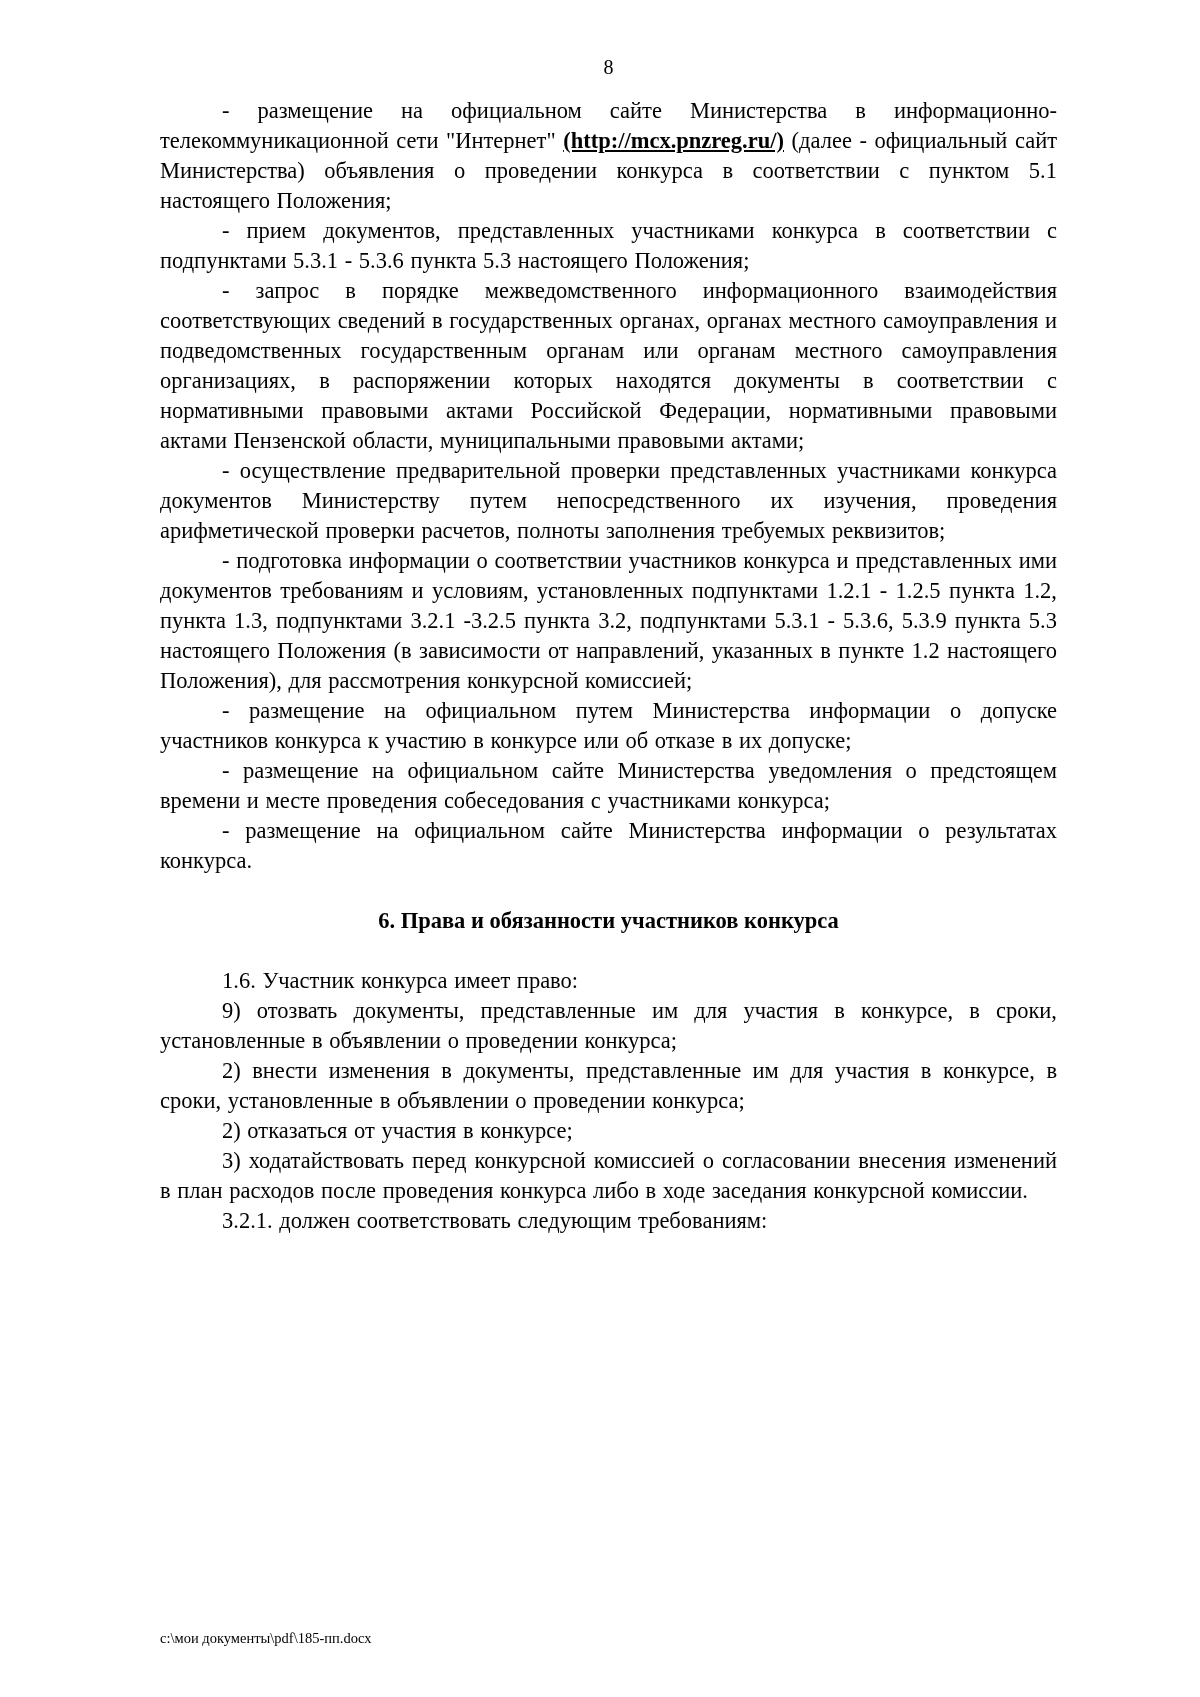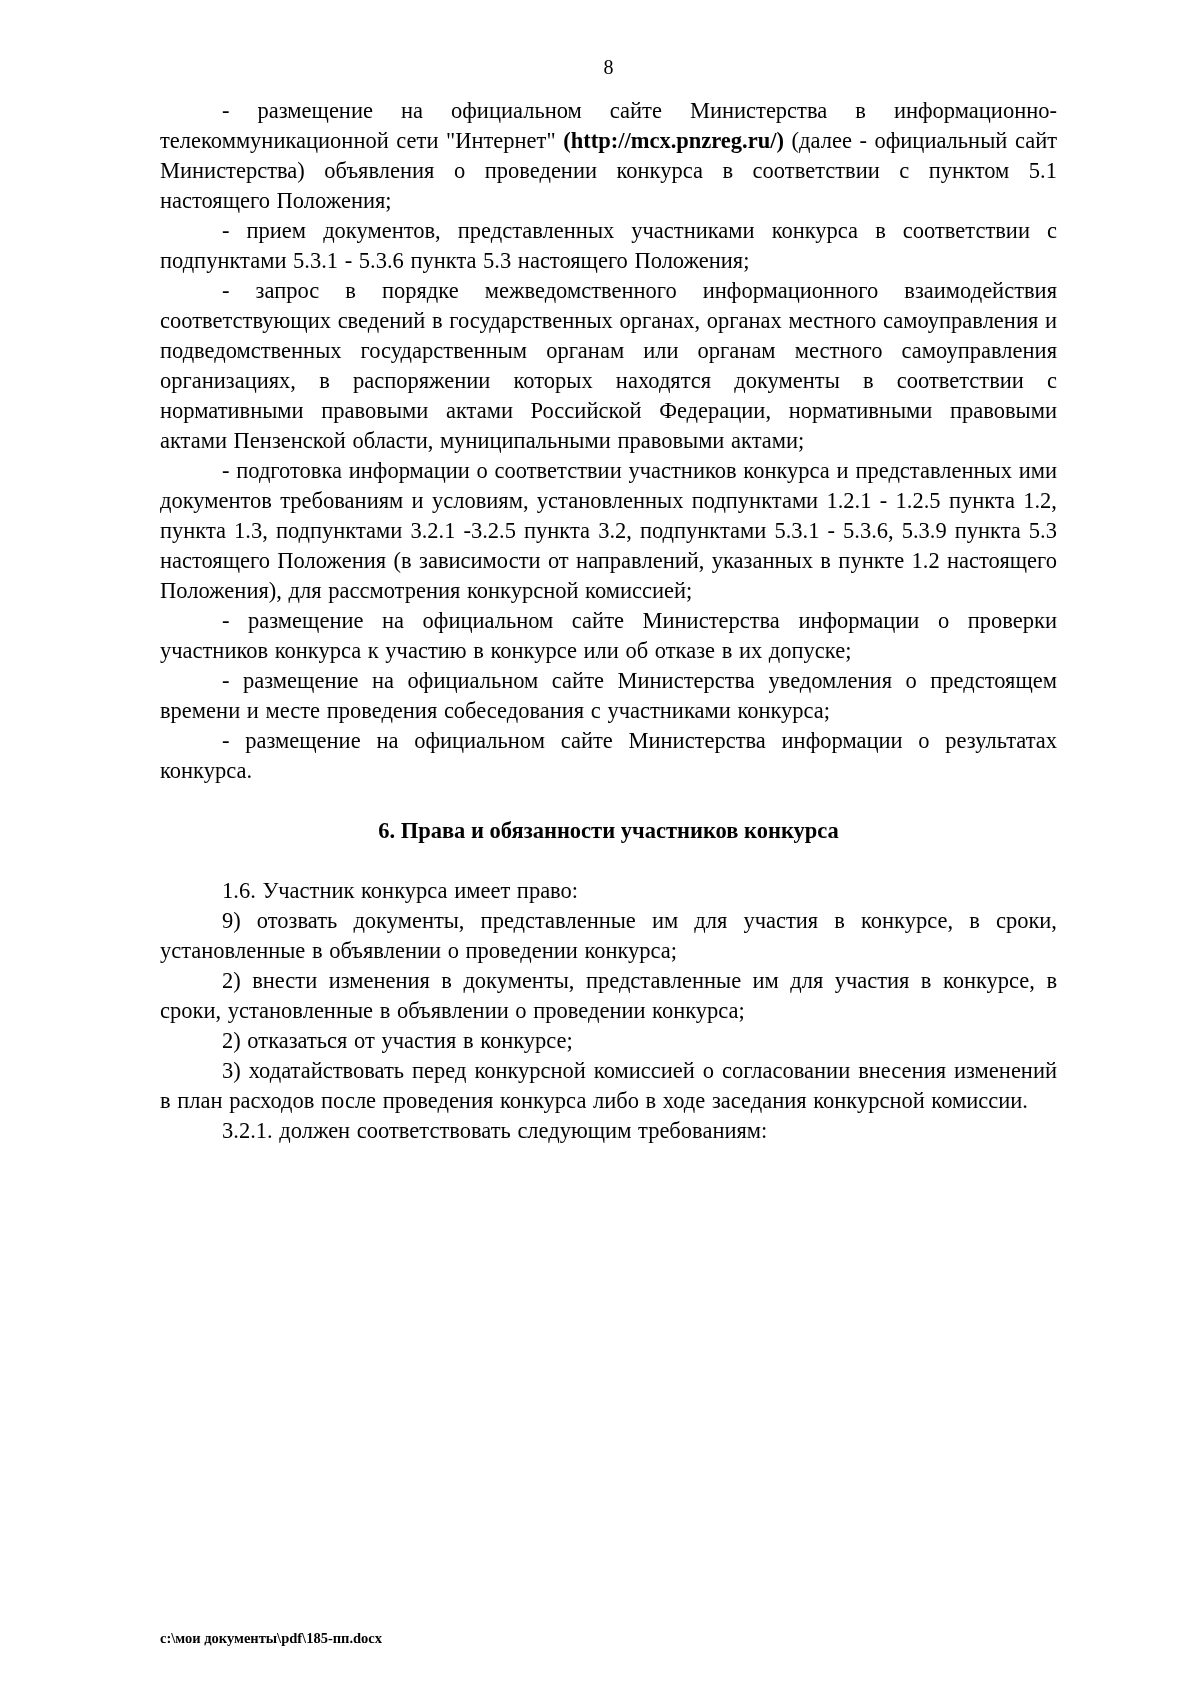--- a/index.html
+++ b/index.html
@@ -26,55 +26,56 @@
     margin: 0 0 14px 0;
   }
   p.para {
     margin: 0;
     text-align: justify;
     text-indent: 62px;
     word-spacing: 1px;
   }
   .bold-inline {
     font-weight: bold;
+    text-decoration: underline;
   }
   h2.section-heading {
     font-size: 22.5px;
     font-weight: bold;
     text-align: center;
     text-indent: 0;
     margin: 30px 0 30px 0;
   }
   .doc-footer {
     position: absolute;
     left: 160px;
     bottom: 50px;
     font-size: 14.5px;
     line-height: 18px;
     text-indent: 0;
-    font-weight: bold;
   }
 </style>
 </head>
 <body>
 
 <div class="page">
 
   <div class="page-number">8</div>
 
   <p class="para"><span>- размещение на официальном сайте Министерства в информационно-телекоммуникационной сети "Интернет" </span><span class="bold-inline">(http://mcx.pnzreg.ru/)</span><span> (далее - официальный сайт Министерства) объявления о проведении конкурса в соответствии с пунктом 5.1 настоящего Положения;</span></p>
 
   <p class="para">- прием документов, представленных участниками конкурса в соответствии с подпунктами 5.3.1 - 5.3.6 пункта 5.3 настоящего Положения;</p>
 
   <p class="para">- запрос в порядке межведомственного информационного взаимодействия соответствующих сведений в государственных органах, органах местного самоуправления и подведомственных государственным органам или органам местного самоуправления организациях, в распоряжении которых находятся документы в соответствии с нормативными правовыми актами Российской Федерации, нормативными правовыми актами Пензенской области, муниципальными правовыми актами;</p>
 
+  <p class="para">- осуществление предварительной проверки представленных участниками конкурса документов Министерству путем непосредственного их изучения, проведения арифметической проверки расчетов, полноты заполнения требуемых реквизитов;</p>
 
   <p class="para">- подготовка информации о соответствии участников конкурса и представленных ими документов требованиям и условиям, установленных подпунктами 1.2.1 - 1.2.5 пункта 1.2, пункта 1.3, подпунктами 3.2.1 -3.2.5 пункта 3.2, подпунктами 5.3.1 - 5.3.6, 5.3.9 пункта 5.3 настоящего Положения (в зависимости от направлений, указанных в пункте 1.2 настоящего Положения), для рассмотрения конкурсной комиссией;</p>
 
-  <p class="para">- размещение на официальном сайте Министерства информации о проверки участников конкурса к участию в конкурсе или об отказе в их допуске;</p>
+  <p class="para">- размещение на официальном путем Министерства информации о допуске участников конкурса к участию в конкурсе или об отказе в их допуске;</p>
 
   <p class="para">- размещение на официальном сайте Министерства уведомления о предстоящем времени и месте проведения собеседования с участниками конкурса;</p>
 
   <p class="para">- размещение на официальном сайте Министерства информации о результатах конкурса.</p>
 
   <h2 class="section-heading">6. Права и обязанности участников конкурса</h2>
 
   <p class="para">1.6. Участник конкурса имеет право:</p>
 
   <p class="para">9) отозвать документы, представленные им для участия в конкурсе, в сроки, установленные в объявлении о проведении конкурса;</p>

